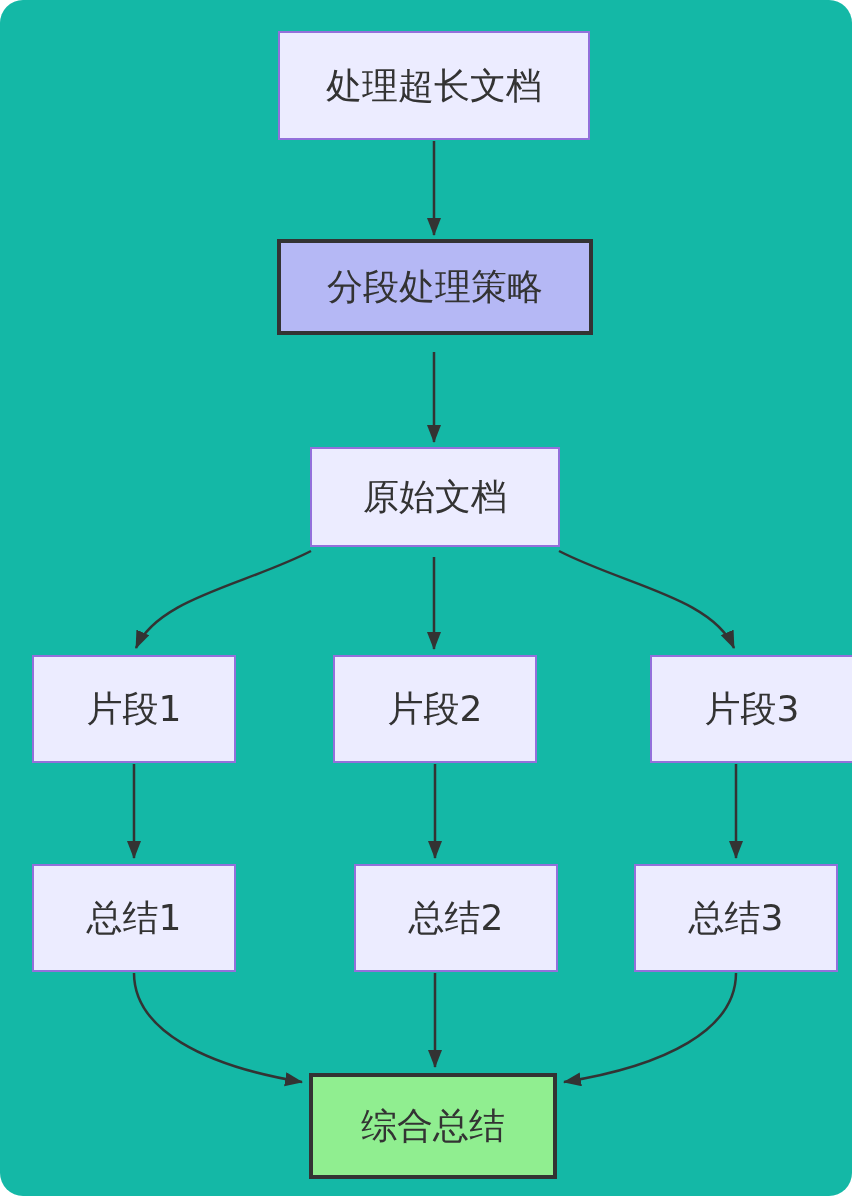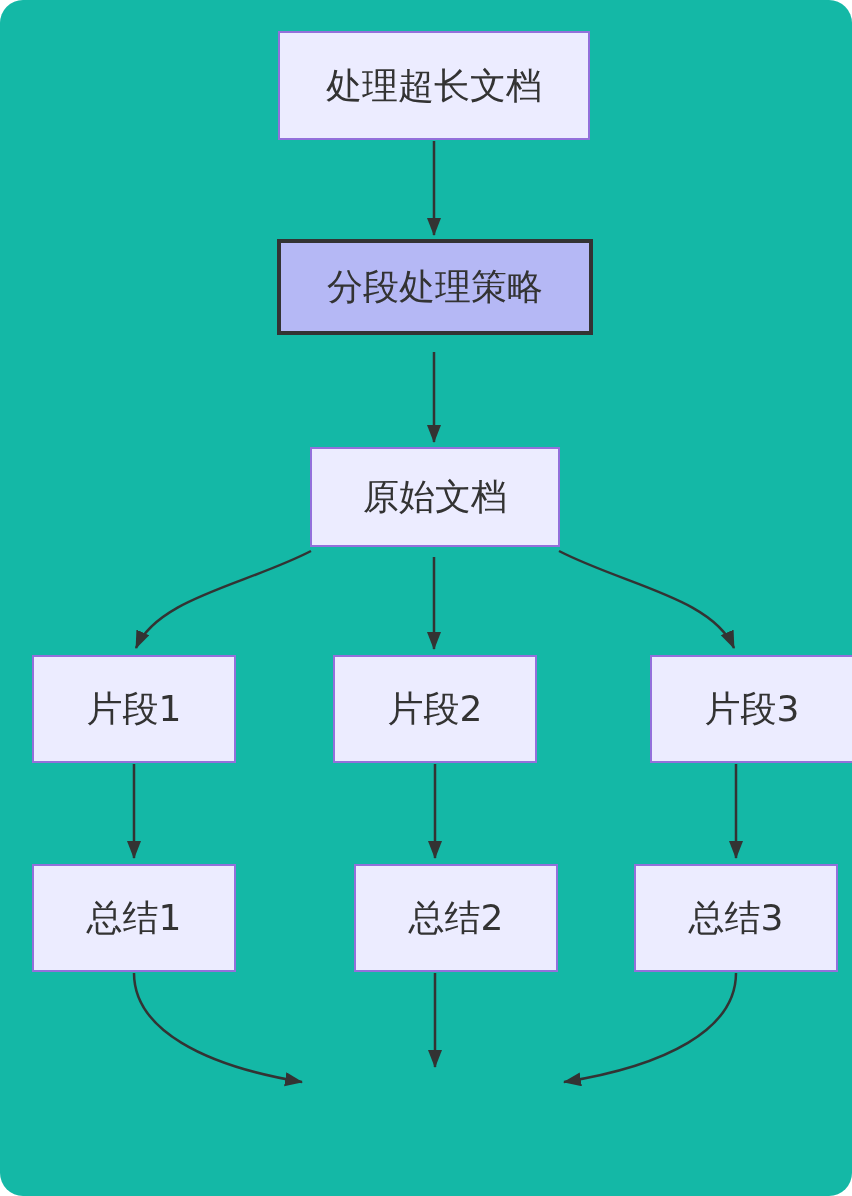--- a/index.html
+++ b/index.html
@@ -114,14 +114,17 @@
   </div>
 
   <div class="node n-e2">
     <span>总结2</span>
   </div>
 
   <div class="node n-e3">
     <span>总结3</span>
   </div>
 
+  <div class="node node--success n-f">
+    <span>综合总结</span>
+  </div>
 
 </div>
 
 </body></html>

